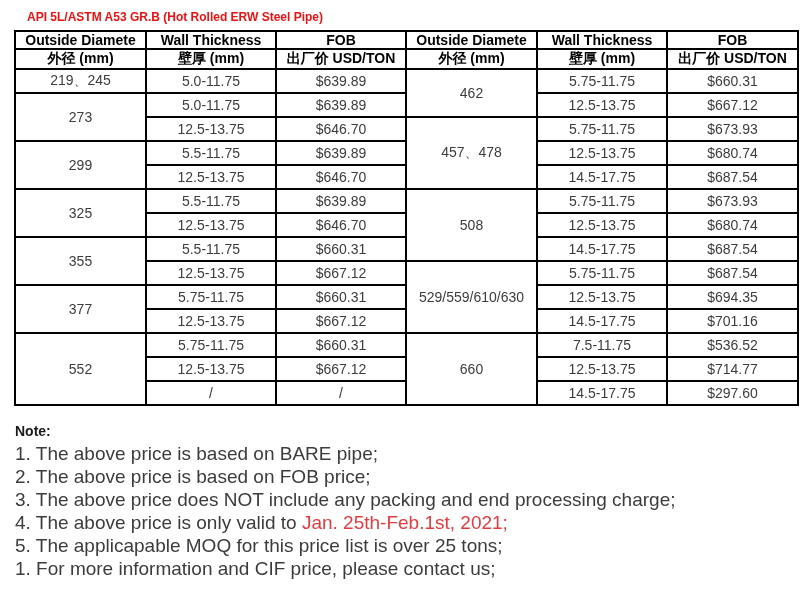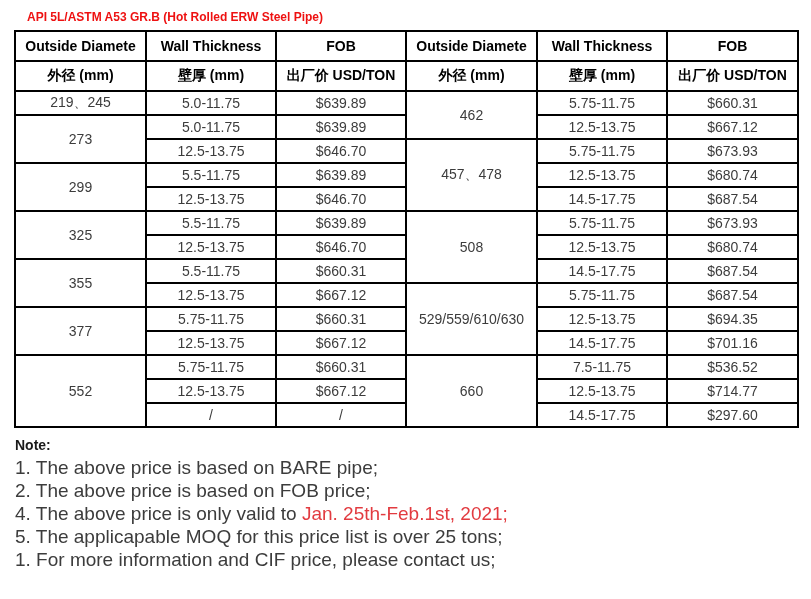--- a/index.html
+++ b/index.html
@@ -34,32 +34,32 @@
   .price-table td {
     border: 2px solid var(--border_black, #000);
     padding: 0;
     text-align: center;
     vertical-align: middle;
     font-size: 14px;
     color: var(--data_text, #3c3c3c);
     white-space: nowrap;
     overflow: hidden;
   }
-  .price-table tr.hdr { height: 30px; }
+  .price-table tr.hdr { height: 18px; }
   .price-table tr.data { height: 24px; }
   .price-table td.h {
     font-weight: bold;
     color: var(--header_text, #000);
   }
   
   .price-table td.g { border-top-width: 2px; }
   
   .price-table td.s { border-top-width: 1px; }
 
-  .notes { margin: 7px 0 0 15px; }
+  .notes { margin: 15px 0 0 15px; }
   .note-heading {
     font-size: 14px;
     font-weight: bold;
     color: #1a1a1a;
     line-height: 21px;
   }
   .note {
     margin: 0;
     font-size: 19px;
     color: var(--data_text, #3c3c3c);
@@ -198,18 +198,19 @@
         <td class="s">14.5-17.75</td>
         <td class="s">$297.60</td>
       </tr>
     </tbody>
   </table>
 
   <div class="notes">
     <div class="note-heading">Note:</div>
     <p class="note">1. The above price is based on BARE pipe;</p>
     <p class="note">2. The above price is based on FOB price;</p>
+    <p class="note">3. The above price does NOT include any packing and end processing charge;</p>
     <p class="note"><span>4. The above price is only valid to </span><span class="red">Jan. 25th-Feb.1st, 2021;</span></p>
     <p class="note">5. The applicapable MOQ for this price list is over 25 tons;</p>
     <p class="note">1. For more information and CIF price, please contact us;</p>
   </div>
 
 </div>
 
 </body></html>

